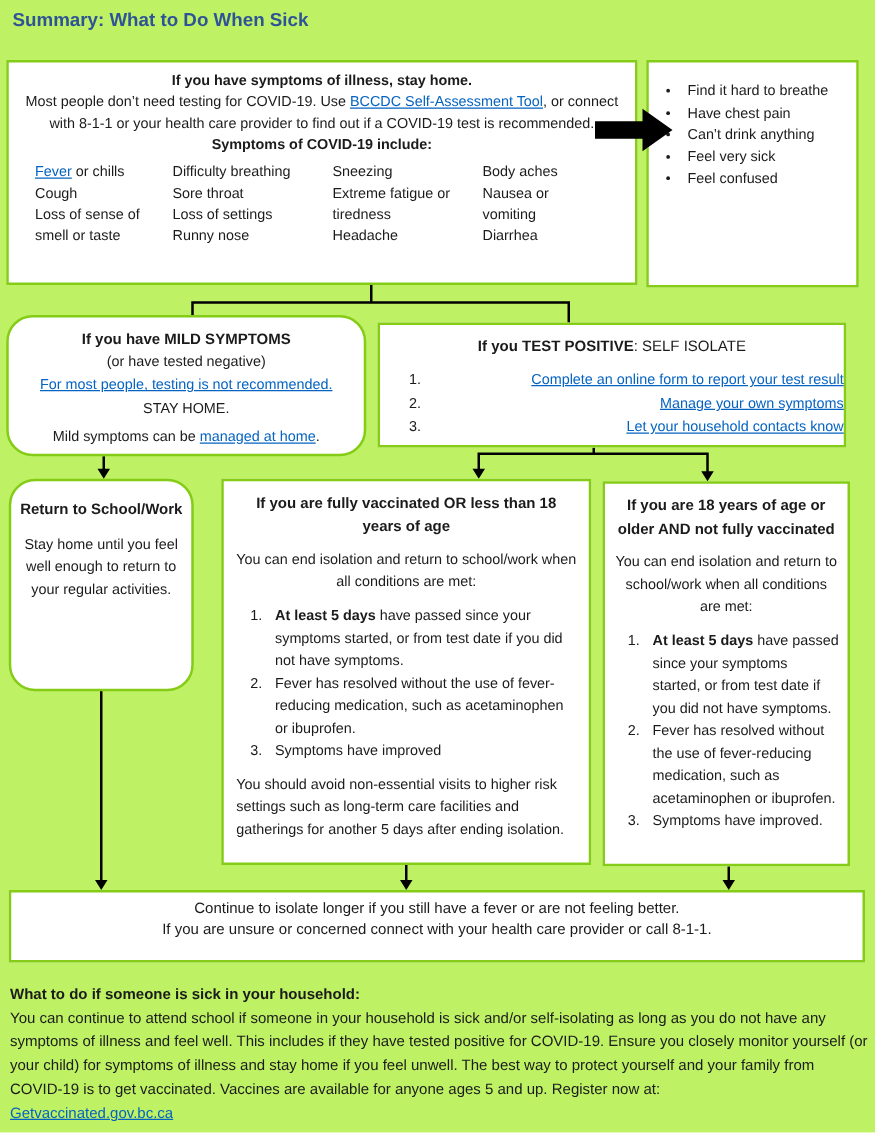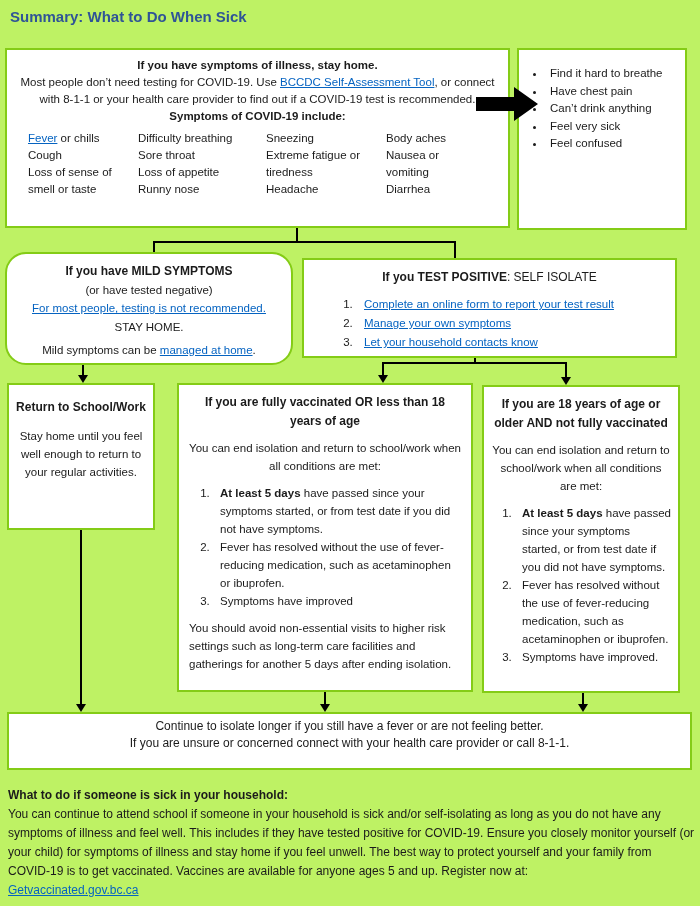--- a/index.html
+++ b/index.html
@@ -26,25 +26,25 @@
   #emerbox li{padding-left:4px;}
 
   
   #mildbox{left:5px;top:252px;width:288px;height:113px;padding-top:8px;font-size:11.5px;line-height:18.5px;border-radius:21px;}
   #mildbox .hd{font-size:12px;}
   .gap-top{margin-top:5px;}
 
   
   #posbox{left:302px;top:258px;width:375px;height:100px;padding-top:8px;font-size:11.5px;}
   #posbox .hd{font-size:12px;line-height:19px;}
-  #posbox ol{margin:8px 16px 0;padding-left:36px;text-align:left;line-height:19px;}
+  #posbox ol{margin:8px 0 0;padding-left:36px;text-align:right;line-height:19px;}
   #posbox li{padding-left:8px;}
 
   
-  #returnbox{left:7px;top:383px;width:148px;height:147px;padding:13px 6px;font-size:11.5px;line-height:18px;}
+  #returnbox{left:7px;top:383px;width:148px;height:170px;padding:13px 6px;font-size:11.5px;line-height:18px;border-radius:21px;}
   #returnbox .hd{font-size:12px;line-height:19px;margin-bottom:10px;}
 
   
   #midbox{left:177px;top:383px;width:296px;height:309px;padding:8px 10px;font-size:11.5px;line-height:18px;}
   #midbox .hd,#rightbox .hd{font-size:12px;line-height:19px;}
   #midbox .intro,#rightbox .intro{margin-top:8px;}
   #midbox ol,#rightbox ol{margin:9px 0 0;padding-left:24px;text-align:left;line-height:18px;}
   #midbox li,#rightbox li{padding-left:7px;}
   #midbox .ftr{margin-top:9px;text-align:left;}
 
@@ -87,21 +87,21 @@
     <div class="b">Symptoms of COVID-19 include:</div>
     <div class="symgrid">
       <div class="symcol1">
         <div><span class="lnk">Fever</span><span> or chills</span></div>
         <div>Cough</div>
         <div>Loss of sense of smell or taste</div>
       </div>
       <div class="symcol2">
         <div>Difficulty breathing</div>
         <div>Sore throat</div>
-        <div>Loss of appetite</div>
+        <div>Loss of settings</div>
         <div>Runny nose</div>
       </div>
       <div class="symcol3">
         <div>Sneezing</div>
         <div>Extreme fatigue or tiredness</div>
         <div>Headache</div>
       </div>
       <div class="symcol4">
         <div>Body aches</div>
         <div>Nausea or vomiting</div>

